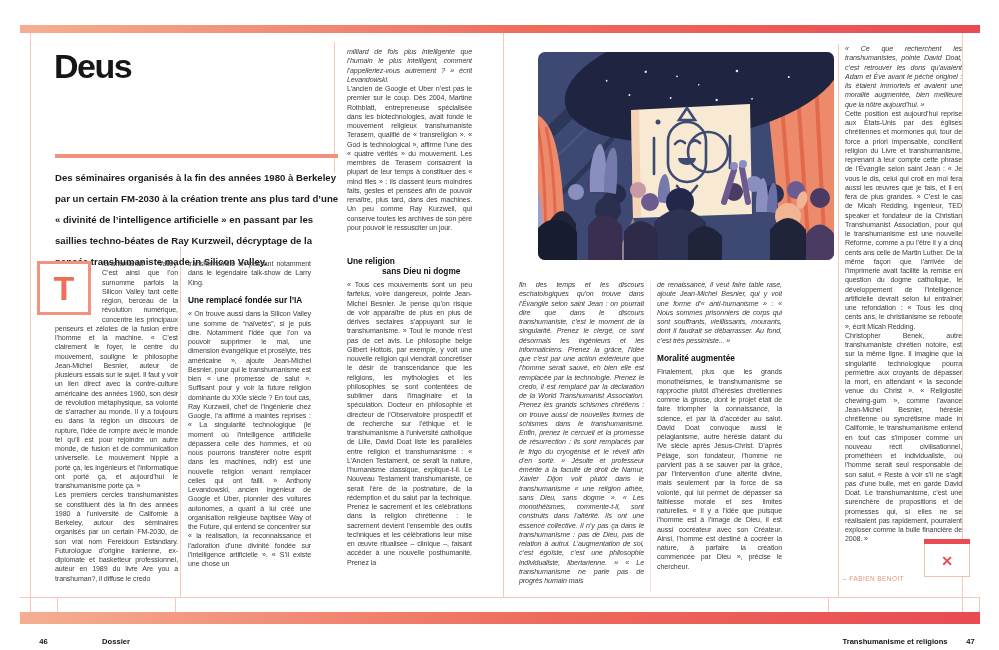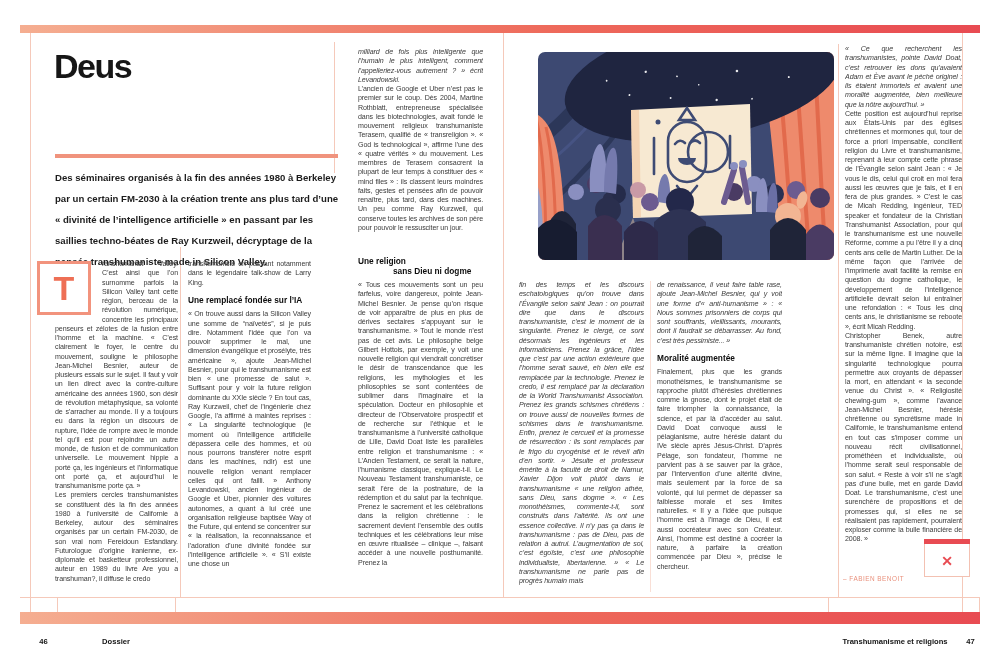--- a/index.html
+++ b/index.html
@@ -29,21 +29,21 @@
        letter-spacing:-0.1px;overflow:hidden;hyphens:auto;-webkit-hyphens:auto;}
   .col p{margin:0;}
   .col .h{font-weight:bold;color:#0e0e0e;font-size:8.3px;line-height:9.5px;
           margin:8px 0 5px;text-align:left;letter-spacing:0;}
   .h2line{margin:24px 0 0 !important;}
   .h2line2{margin:0 0 5px !important;padding-left:35px;}
   .ital{font-style:italic;}
 
   .l-col1{left:55px;top:260px;width:123px;height:332px;}
   .l-col2{left:188px;top:260px;width:123px;height:332px;}
-  .l-col3{left:358px;top:48px;width:125px;height:545px;}
+  .l-col3{left:347px;top:48px;width:125px;height:545px;}
   .r-col1{left:519px;top:281px;width:125px;height:311px;}
   .r-col2{left:657px;top:281px;width:125px;height:311px;}
   .r-sidebar{left:845px;top:45px;width:117px;height:548px;}
 
   .dropcap-spacer{float:left;width:47px;height:59px;}
   .dropcap-box{
     left:37px;top:261px;width:48px;height:48px;background:#fff;
     border:3px solid #F2937D;display:flex;align-items:center;justify-content:center;
     color:#EE6F55;font-size:34px;font-weight:bold;line-height:1;
   }

